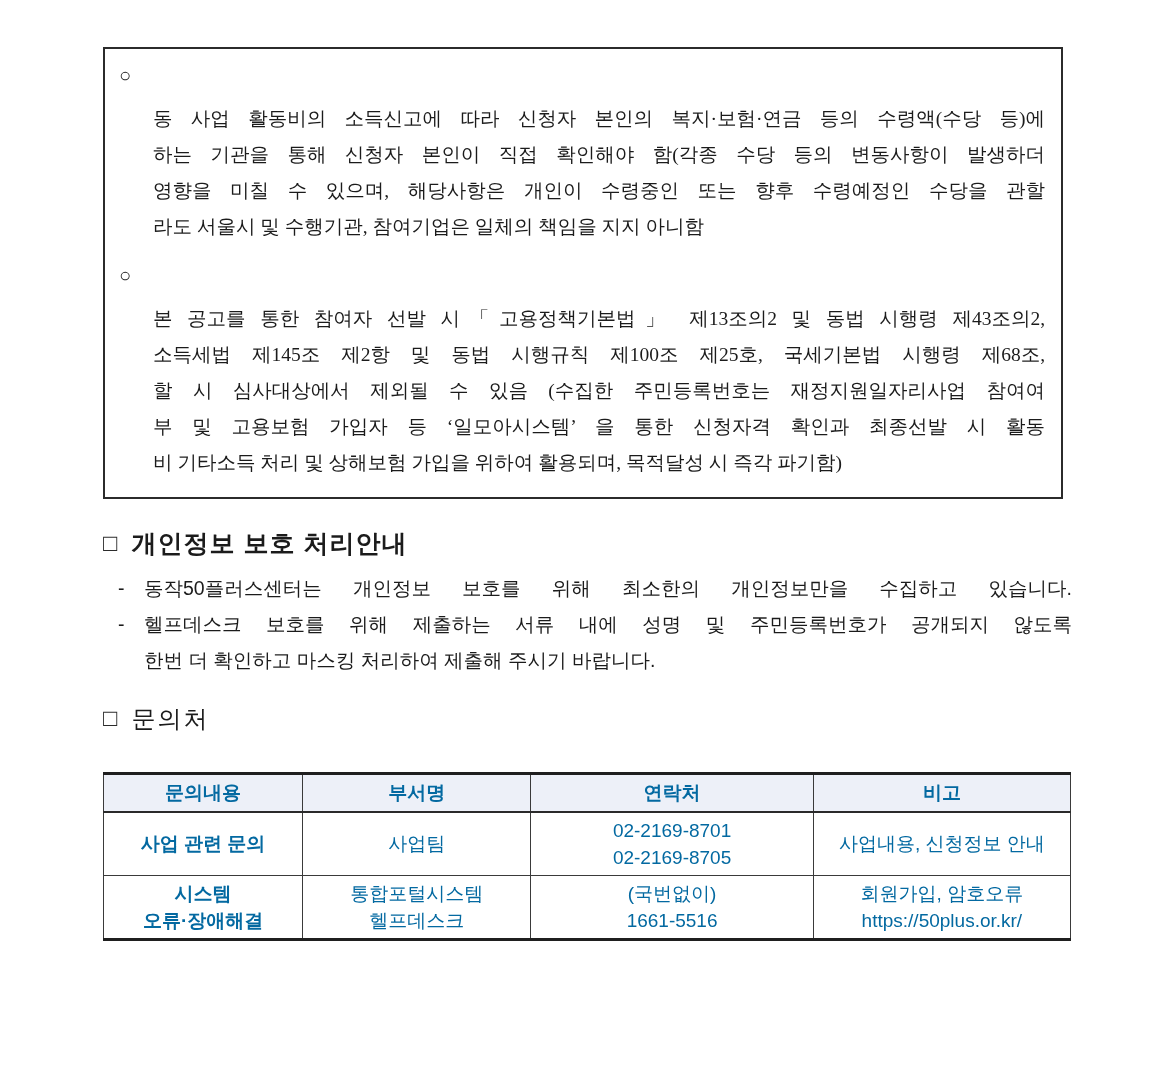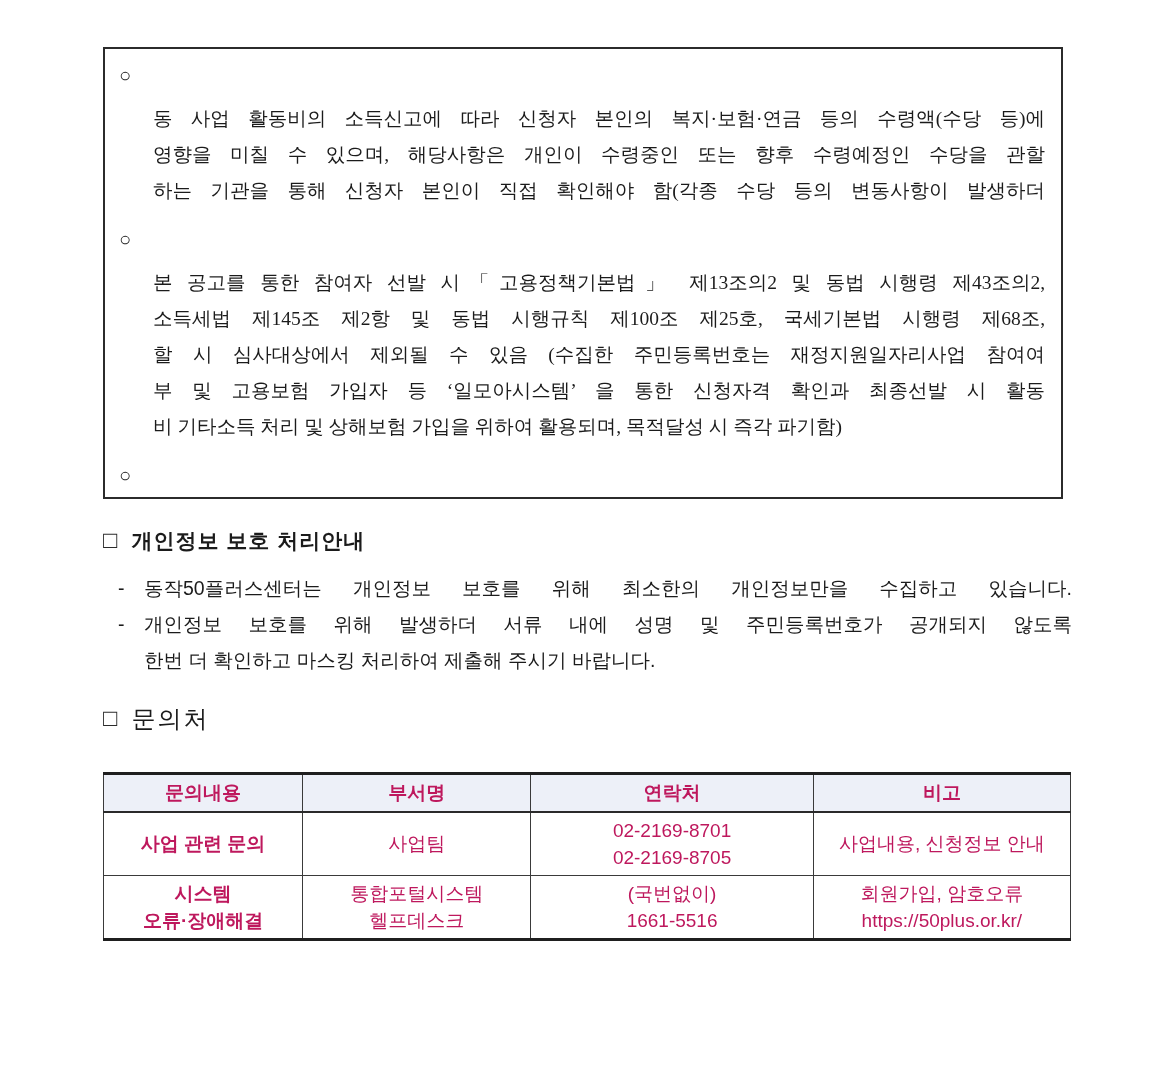--- a/index.html
+++ b/index.html
@@ -36,38 +36,38 @@
 
   
   .sec-head {
     position:absolute; left:103px;
     display:flex; align-items:center; gap:14px;
   }
   .sec-square {
     font-size:24px; line-height:1; color:#2b2b2b;
     transform:translateY(-1px);
   }
-  .sec-title-bold { font-size:21px; font-weight:bold; letter-spacing:1px; }
+  .sec-title-bold { font-size:25px; font-weight:bold; letter-spacing:1px; }
   .sec-title-reg  { font-size:24px; font-weight:normal; letter-spacing:2px; }
 
   
   .privacy-list {
     position:absolute; left:118px; top:570px; width:954px;
     font-size:19.5px;
   }
   .p-item { display:flex; }
   .p-dash { width:16px; flex:0 0 16px; margin-right:10px; line-height:36px; }
   .p-lines { flex:1; min-width:0; }
   .p-line { line-height:36px; }
 
   
   .contact-table {
     position:absolute; left:103px; top:772px; width:968px;
     border-collapse:collapse; table-layout:fixed;
-    font-size:19px; color:#be185d;
+    font-size:19px; color:#0369a1;
   }
   .contact-table col.c1 { width:20.6%; }
   .contact-table col.c2 { width:23.6%; }
   .contact-table col.c3 { width:29.2%; }
   .contact-table col.c4 { width:26.6%; }
   .contact-table th, .contact-table td {
     border:1px solid #3a3a3a;
     text-align:center; vertical-align:middle;
     padding:4px 4px;
   }
@@ -87,22 +87,23 @@
 <body>
 
 <div class="page">
 
   <div class="notice-box">
 
     <div class="bullet">
       <span class="bullet-marker">○</span>
       <div class="bullet-lines">
         <div class="nline jl">동 사업 활동비의 소득신고에 따라 신청자 본인의 복지·보험·연금 등의 수령액(수당 등)에</div>
+        <div class="nline jl">하는 기관을 통해 신청자 본인이 직접 확인해야 함(각종 수당 등의 변동사항이 발생하더</div>
         <div class="nline jl">영향을 미칠 수 있으며, 해당사항은 개인이 수령중인 또는 향후 수령예정인 수당을 관할</div>
-        <div class="nline jl">하는 기관을 통해 신청자 본인이 직접 확인해야 함(각종 수당 등의 변동사항이 발생하더</div>
+        <div class="nline ll">라도 서울시 및 수행기관, 참여기업은 일체의 책임을 지지 아니함</div>
       </div>
     </div>
 
     <div class="bullet">
       <span class="bullet-marker">○</span>
       <div class="bullet-lines">
         <div class="nline jl">본 공고를 통한 참여자 선발 시「고용정책기본법」 제13조의2 및 동법 시행령 제43조의2,</div>
         <div class="nline jl">소득세법 제145조 제2항 및 동법 시행규칙 제100조 제25호, 국세기본법 시행령 제68조,</div>
         <div class="nline jl">할 시 심사대상에서 제외될 수 있음 (수집한 주민등록번호는 재정지원일자리사업 참여여</div>
         <div class="nline jl">부 및 고용보험 가입자 등 ‘일모아시스템’ 을 통한 신청자격 확인과 최종선발 시 활동</div>
@@ -126,21 +127,21 @@
   <div class="privacy-list">
     <div class="p-item">
       <span class="p-dash">-</span>
       <div class="p-lines">
         <div class="p-line jl">동작50플러스센터는 개인정보 보호를 위해 최소한의 개인정보만을 수집하고 있습니다.</div>
       </div>
     </div>
     <div class="p-item">
       <span class="p-dash">-</span>
       <div class="p-lines">
-        <div class="p-line jl">개인정보 보호를 위해 발생하더 서류 내에 성명 및 주민등록번호가 공개되지 않도록</div>
+        <div class="p-line jl">헬프데스크 보호를 위해 제출하는 서류 내에 성명 및 주민등록번호가 공개되지 않도록</div>
         <div class="p-line ll">한번 더 확인하고 마스킹 처리하여 제출해 주시기 바랍니다.</div>
       </div>
     </div>
   </div>
 
   <div class="sec-head" style="top:703px;">
     <span class="sec-square">□</span>
     <span class="sec-title-reg">문의처</span>
   </div>
 

